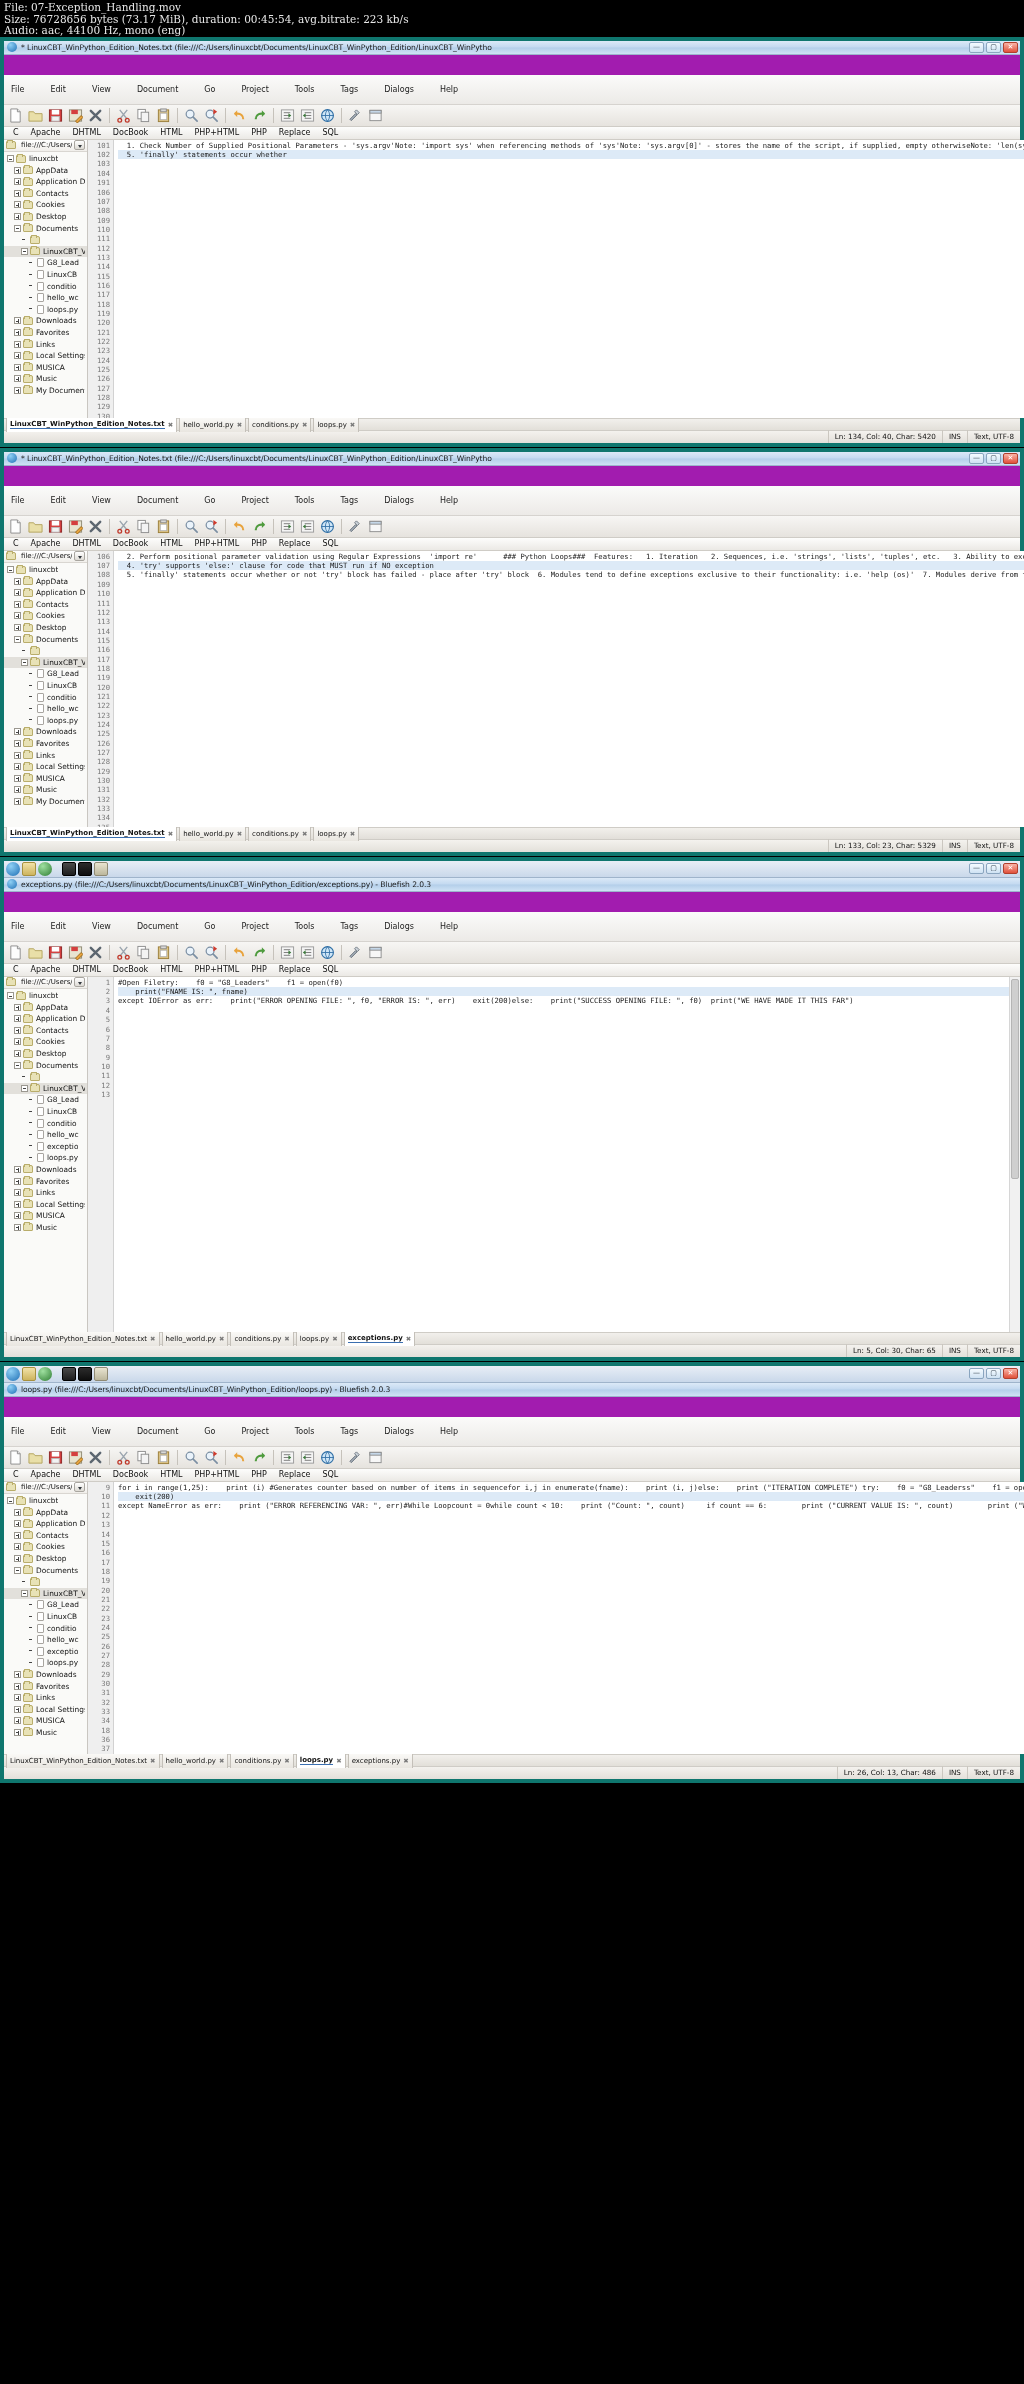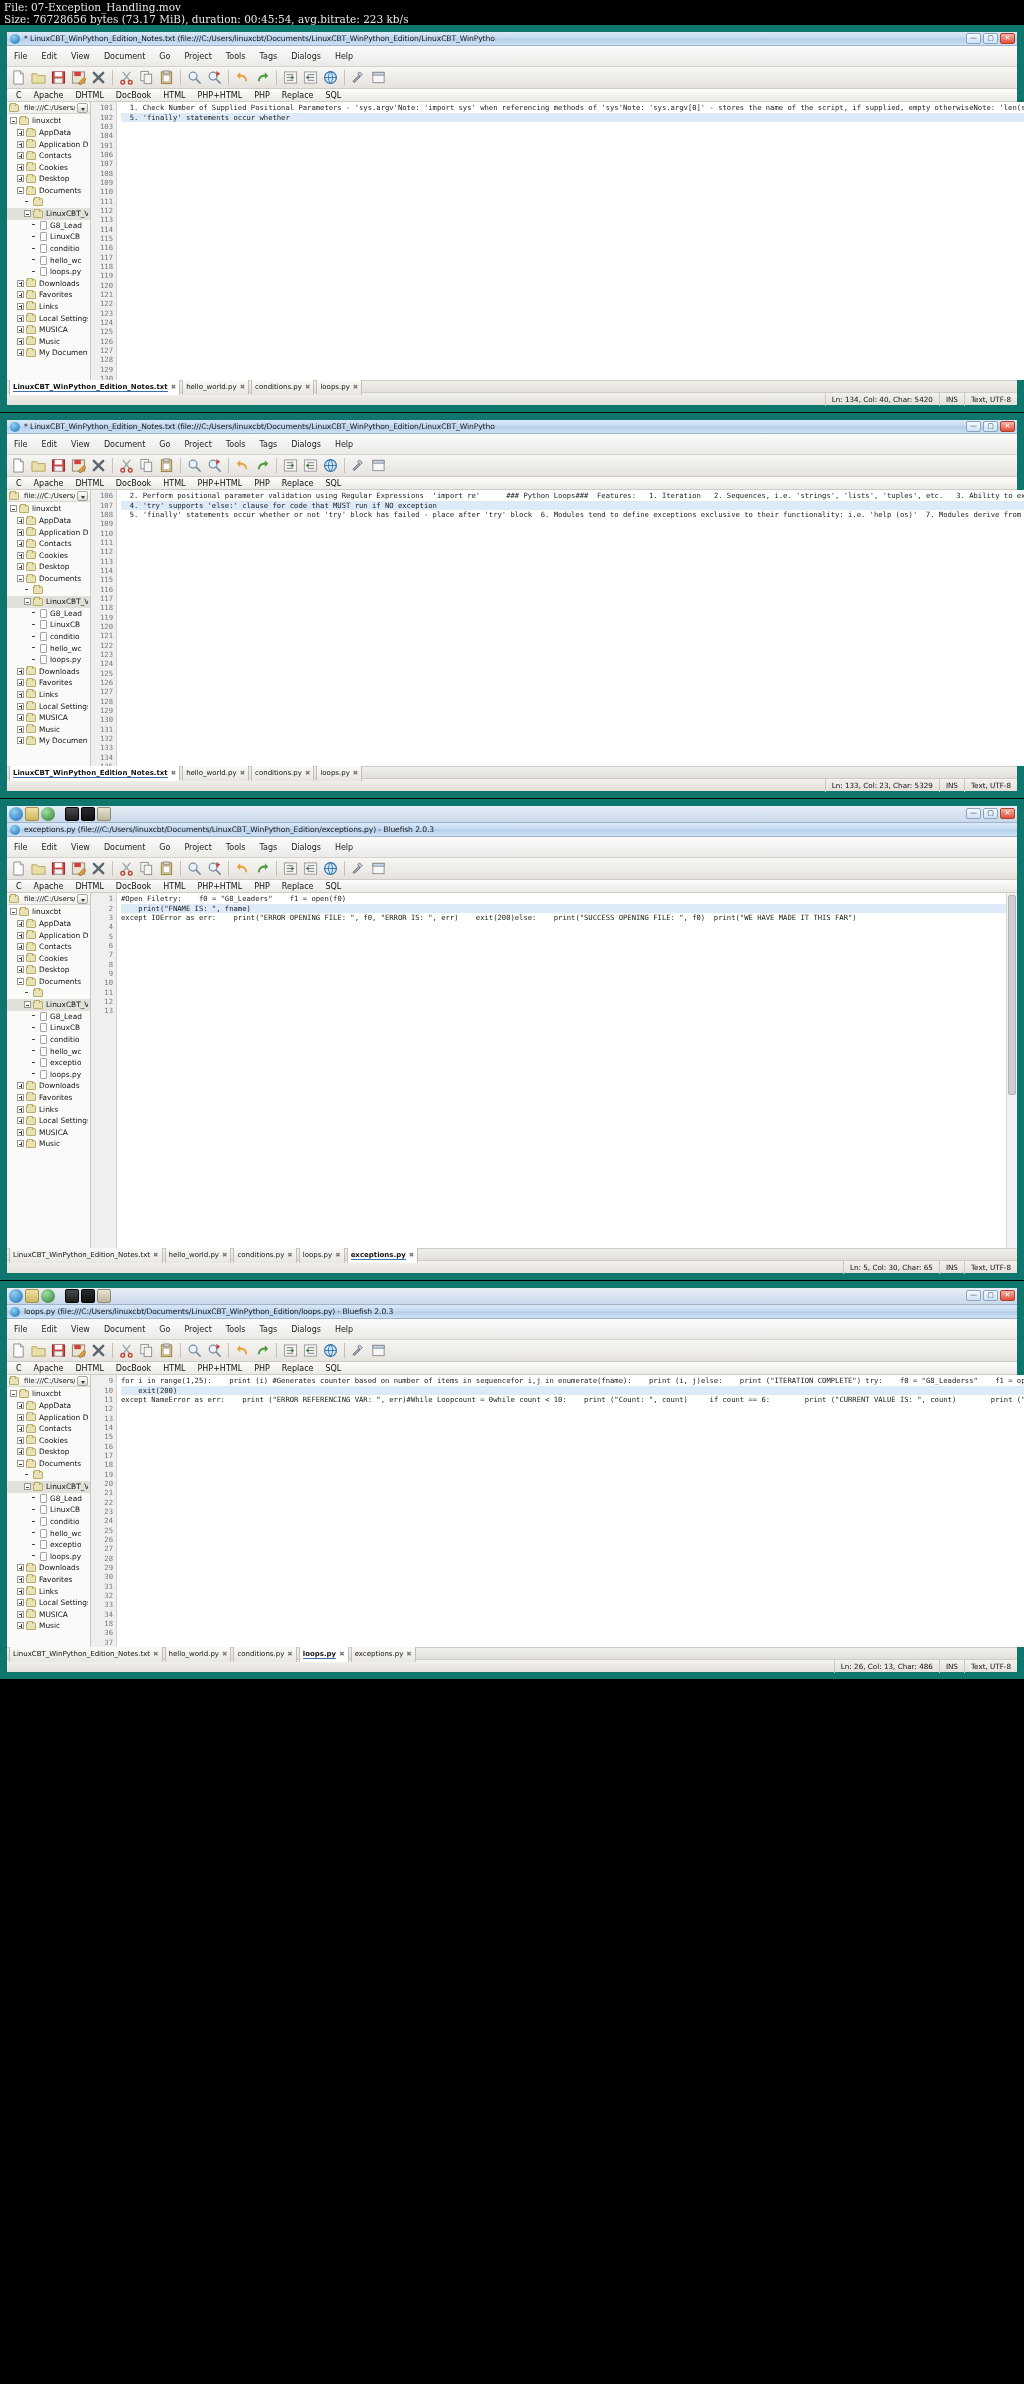--- a/index.html
+++ b/index.html
@@ -10,42 +10,42 @@
     overflow:hidden;
   }
 
   
   .vidhdr { background:#000; color:#e8e8e8; padding:2px 4px 0 4px;
             font-family:"DejaVu Serif", serif; font-size:10.5px; line-height:11.6px; }
   .vidhdr div { white-space:nowrap; }
 
   
   .win { position:relative; width:1024px; background:#a21caf;
-         border:7px solid #0f766e; }
+         border:4px solid #0f766e; }
   .titlebar {
     height:14px; display:flex; align-items:center;
     background:linear-gradient(to bottom,#dbe9f7 0%,#c3d9f0 48%,#b3cee9 52%,#cfe2f5 100%);
     border-bottom:1px solid #9db4cc; padding-left:3px; position:relative;
   }
   .tb-icon { width:10px; height:10px; border-radius:50%;
              background:radial-gradient(circle at 35% 30%,#8fd0f5,#1f6fb5);
              margin-right:4px; flex:0 0 auto; }
   .tb-title { font-size:7.6px; color:#1b1b1b; white-space:nowrap;
               overflow:hidden; letter-spacing:-0.1px; }
   .tb-btns { position:absolute; right:2px; top:1px; display:flex; gap:2px; }
   .tb-btn { width:15px; height:11px; border:1px solid #8aa5bf; border-radius:2px;
             background:linear-gradient(to bottom,#f4fbff,#cfe2f3);
             font-size:7px; line-height:9px; text-align:center; color:#33414e; }
   .tb-btn.close { background:linear-gradient(to bottom,#f9b3a6,#e0503a);
                   border-color:#b03f2d; color:#fff; }
 
   
-  .menubar { height:21px; display:flex; align-items:center; gap:4px;
+  .menubar { height:30px; display:flex; align-items:center; gap:16px;
              background:linear-gradient(to bottom,#fbfbfa,#eceae7);
-             border-bottom:1px solid #d6d3cf; padding-left:2px; }
+             border-bottom:1px solid #d6d3cf; padding-left:2px;margin-top:20px; }
   .menubar span { font-size:8px; color:#1c1c1c; padding:0 5px; white-space:nowrap; }
 
   
   .toolbar { height:22px; display:flex; align-items:center;
              background:linear-gradient(to bottom,#f7f6f4,#e6e3de);
              border-bottom:1px solid #cfccc6; padding-left:2px; gap:1px; }
   .tool { width:19px; height:19px; display:flex; align-items:center; justify-content:center; }
   .tsep { width:1px; height:15px; background:#c6c2bb; margin:0 3px; }
 
   
@@ -128,20 +128,21 @@
   .qb-btns { position:absolute; right:2px; top:2px; display:flex; gap:2px; }
 
   .gap { height:1px; background:#000; }
 </style>
 </head>
 <body>
 
 <div class="vidhdr">
   <div>File: 07-Exception_Handling.mov</div>
   <div>Size: 76728656 bytes (73.17 MiB), duration: 00:45:54, avg.bitrate: 223 kb/s</div>
+  <div>Audio: aac, 44100 Hz, mono (eng)</div>
 </div>
 
 <div id="windows-root">
     <div class="win">
 
     <div class="titlebar">
       <span class="tb-icon"></span>
       <span class="tb-title">* LinuxCBT_WinPython_Edition_Notes.txt (file:///C:/Users/linuxcbt/Documents/LinuxCBT_WinPython_Edition/LinuxCBT_WinPytho</span>
       <div class="tb-btns">
         <div class="tb-btn">—</div>

